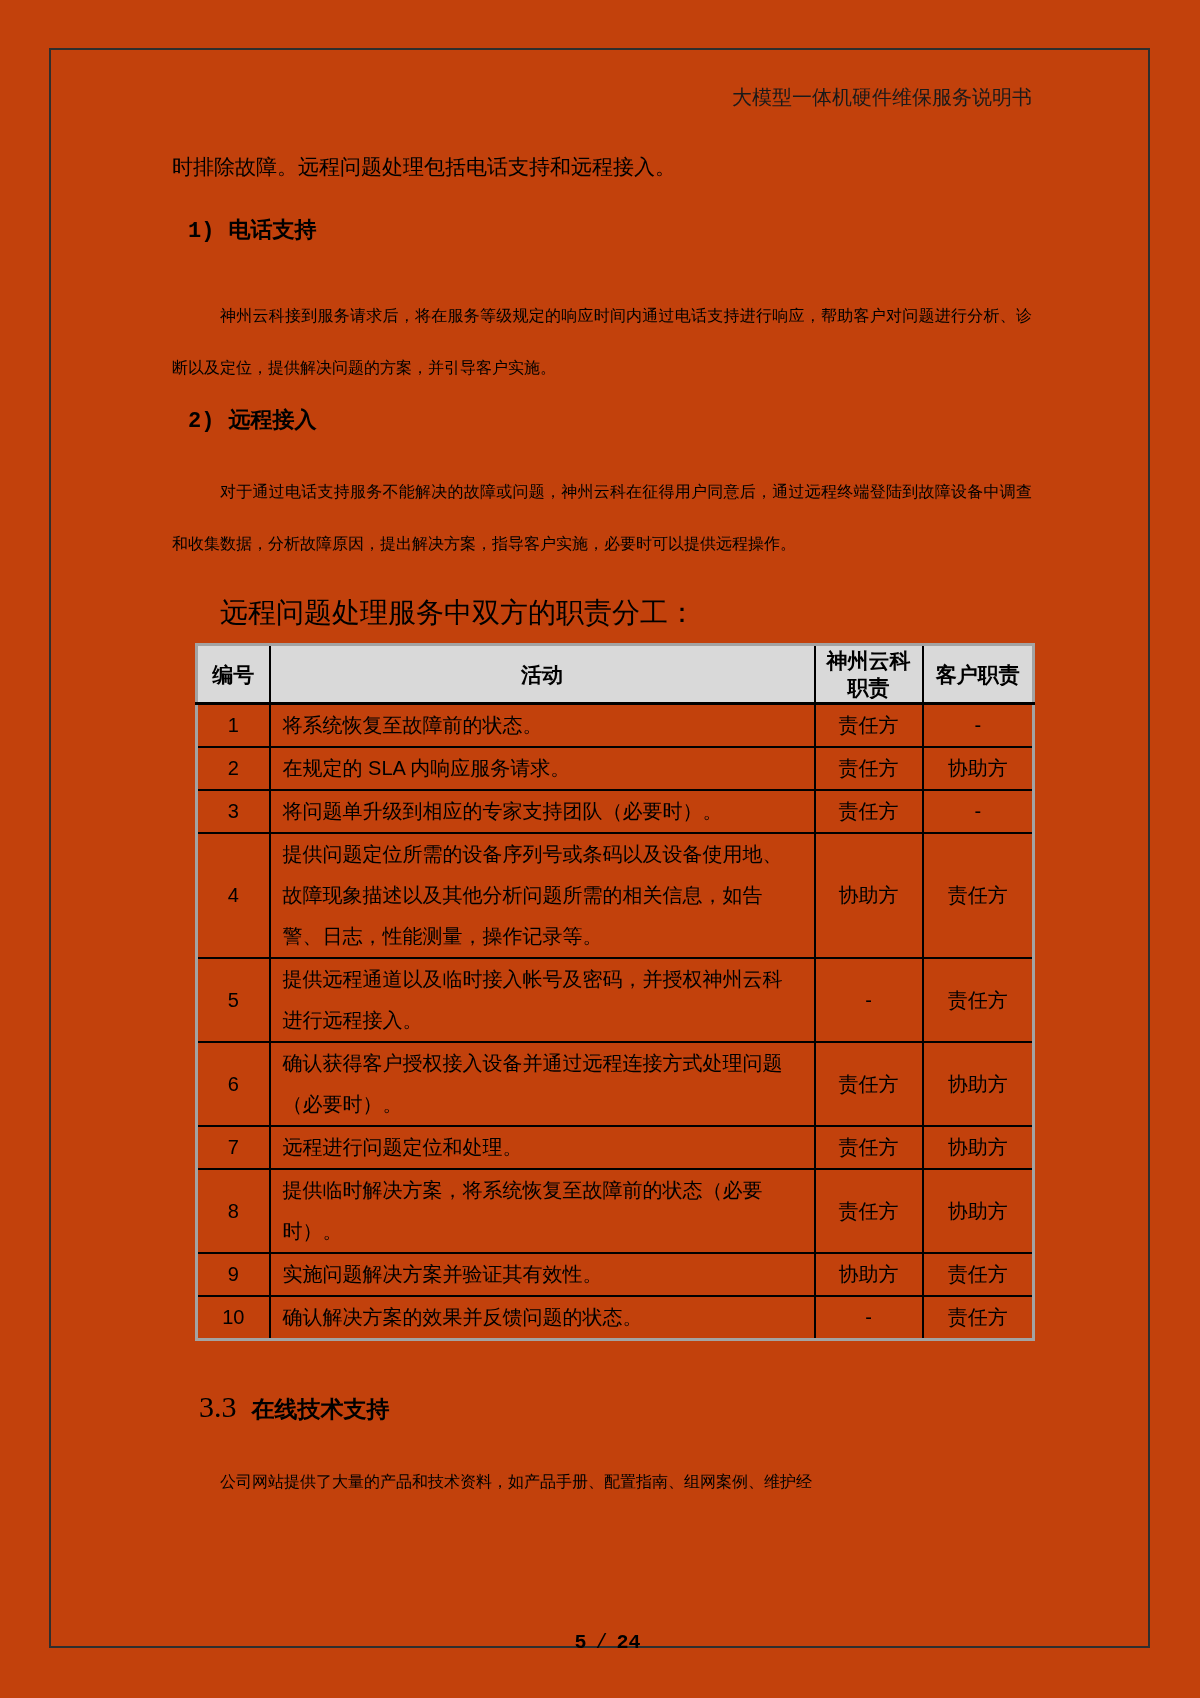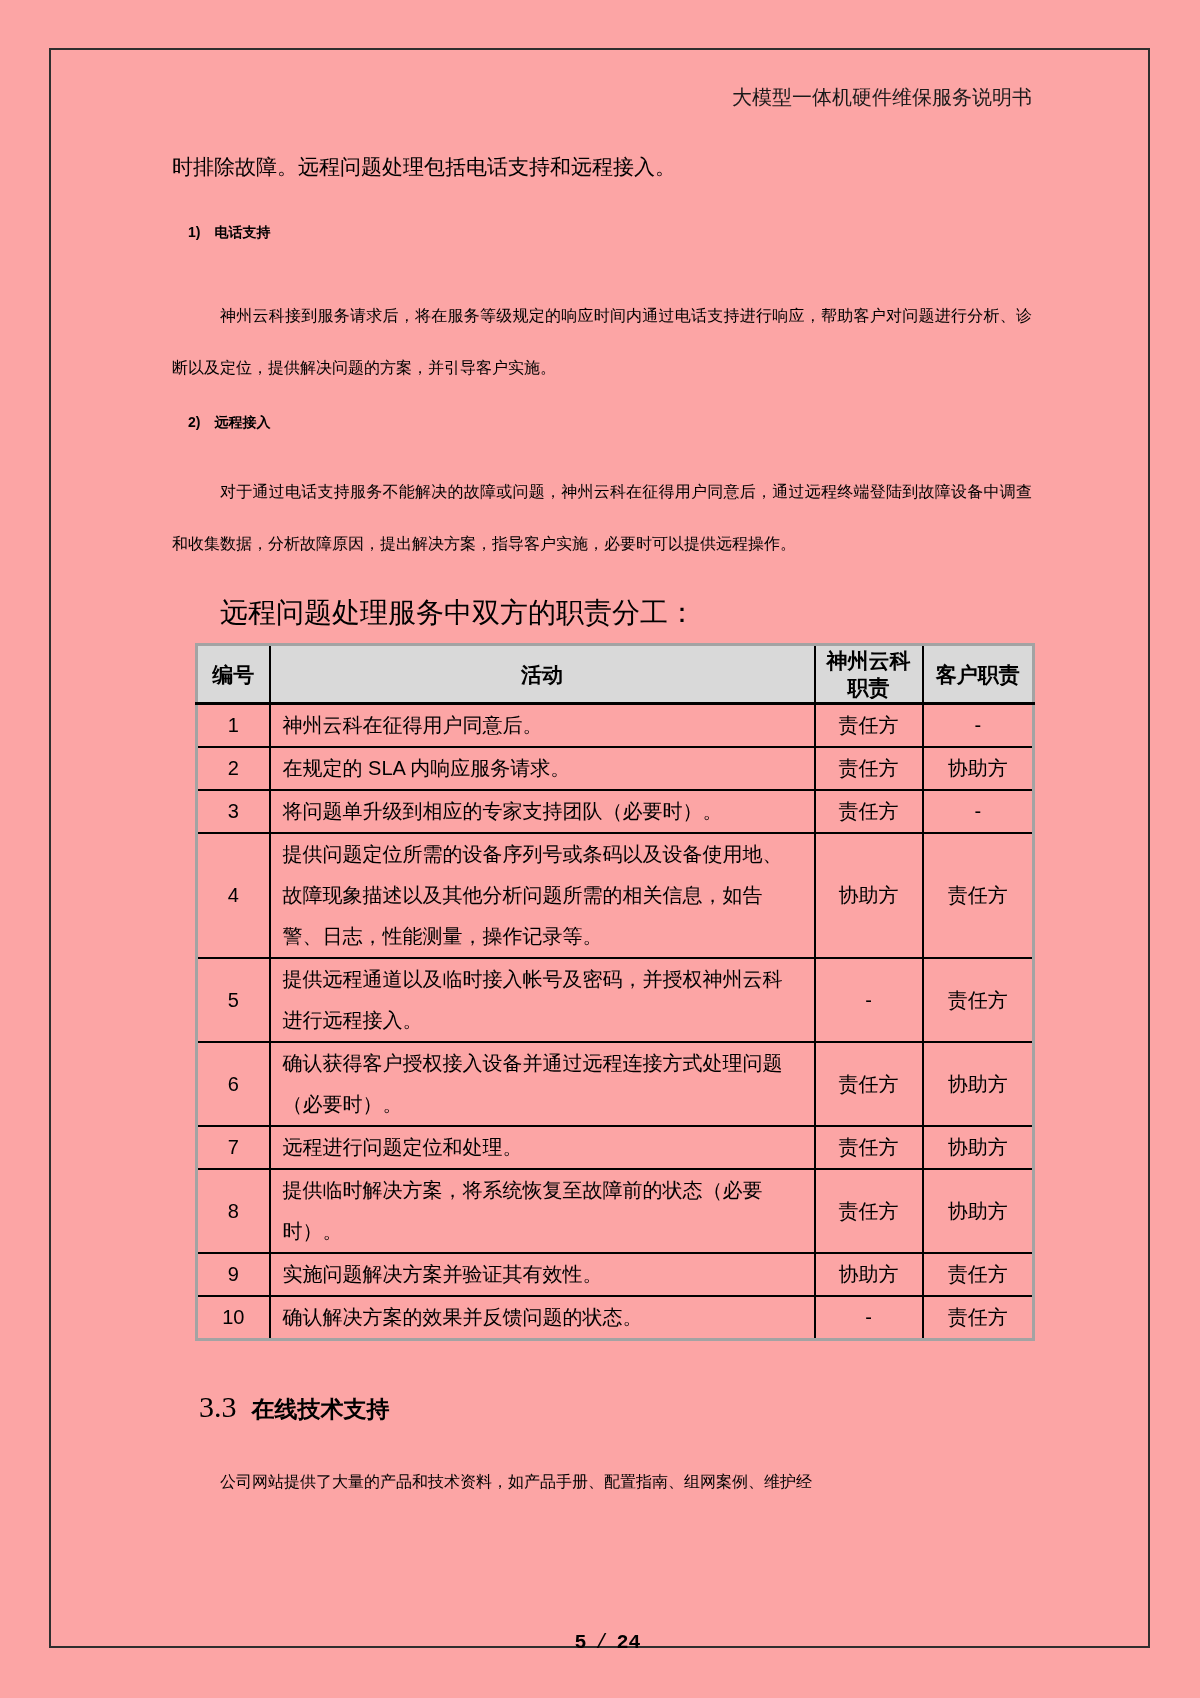--- a/index.html
+++ b/index.html
@@ -1,20 +1,20 @@
 <!DOCTYPE html>
 <html><head>
 <meta charset="utf-8">
 <style>
   html, body { margin: 0; padding: 0; background: #ffffff; }
   .page {
     position: relative;
     width: 1200px;
     height: 1698px;
-    background: #fca5a5;
+    background: #c2410c;
     font-family: "Liberation Sans", "DejaVu Sans", sans-serif;
     color: #000000;
     overflow: hidden;
   }
   .frame {
     position: absolute;
     left: 49px; top: 48px;
     width: 1101px; height: 1600px;
     border: 2px solid #2e2e2e;
     box-sizing: border-box;
@@ -33,23 +33,24 @@
     text-align: right;
     color: #1a1a1a;
   }
   .lead {
     margin: 42px 0 0 0;
     font-size: 21px;
     line-height: 30px;
   }
   .list-heading {
     margin: 34px 0 0 16px;
-    font-size: 14px;
+    font-size: 22px;
     font-weight: bold;
     line-height: 32px;
+    font-family: Liberation Mono, monospace;
   }
   .list-heading .num { margin-right: 14px; }
   .para {
     margin: 42px 0 0 0;
     font-size: 16px;
     line-height: 52px;
     text-align: justify;
     text-indent: 48px;
   }
   .para.p-remote { margin-top: 28px; }
@@ -158,21 +159,21 @@
             <th>
                 <span>神州云科</span>
                 <span>职责</span>
               </th>
             <th>客户职责</th>
           </tr>
         </thead>
         <tbody>
           <tr>
             <td class="cell-no">1</td>
-            <td class="cell-activity">神州云科在征得用户同意后。</td>
+            <td class="cell-activity">将系统恢复至故障前的状态。</td>
             <td class="cell-dcloud">责任方</td>
             <td class="cell-customer">-</td>
           </tr>
           <tr>
             <td class="cell-no">2</td>
             <td class="cell-activity">在规定的 SLA 内响应服务请求。</td>
             <td class="cell-dcloud">责任方</td>
             <td class="cell-customer">协助方</td>
           </tr>
           <tr>

